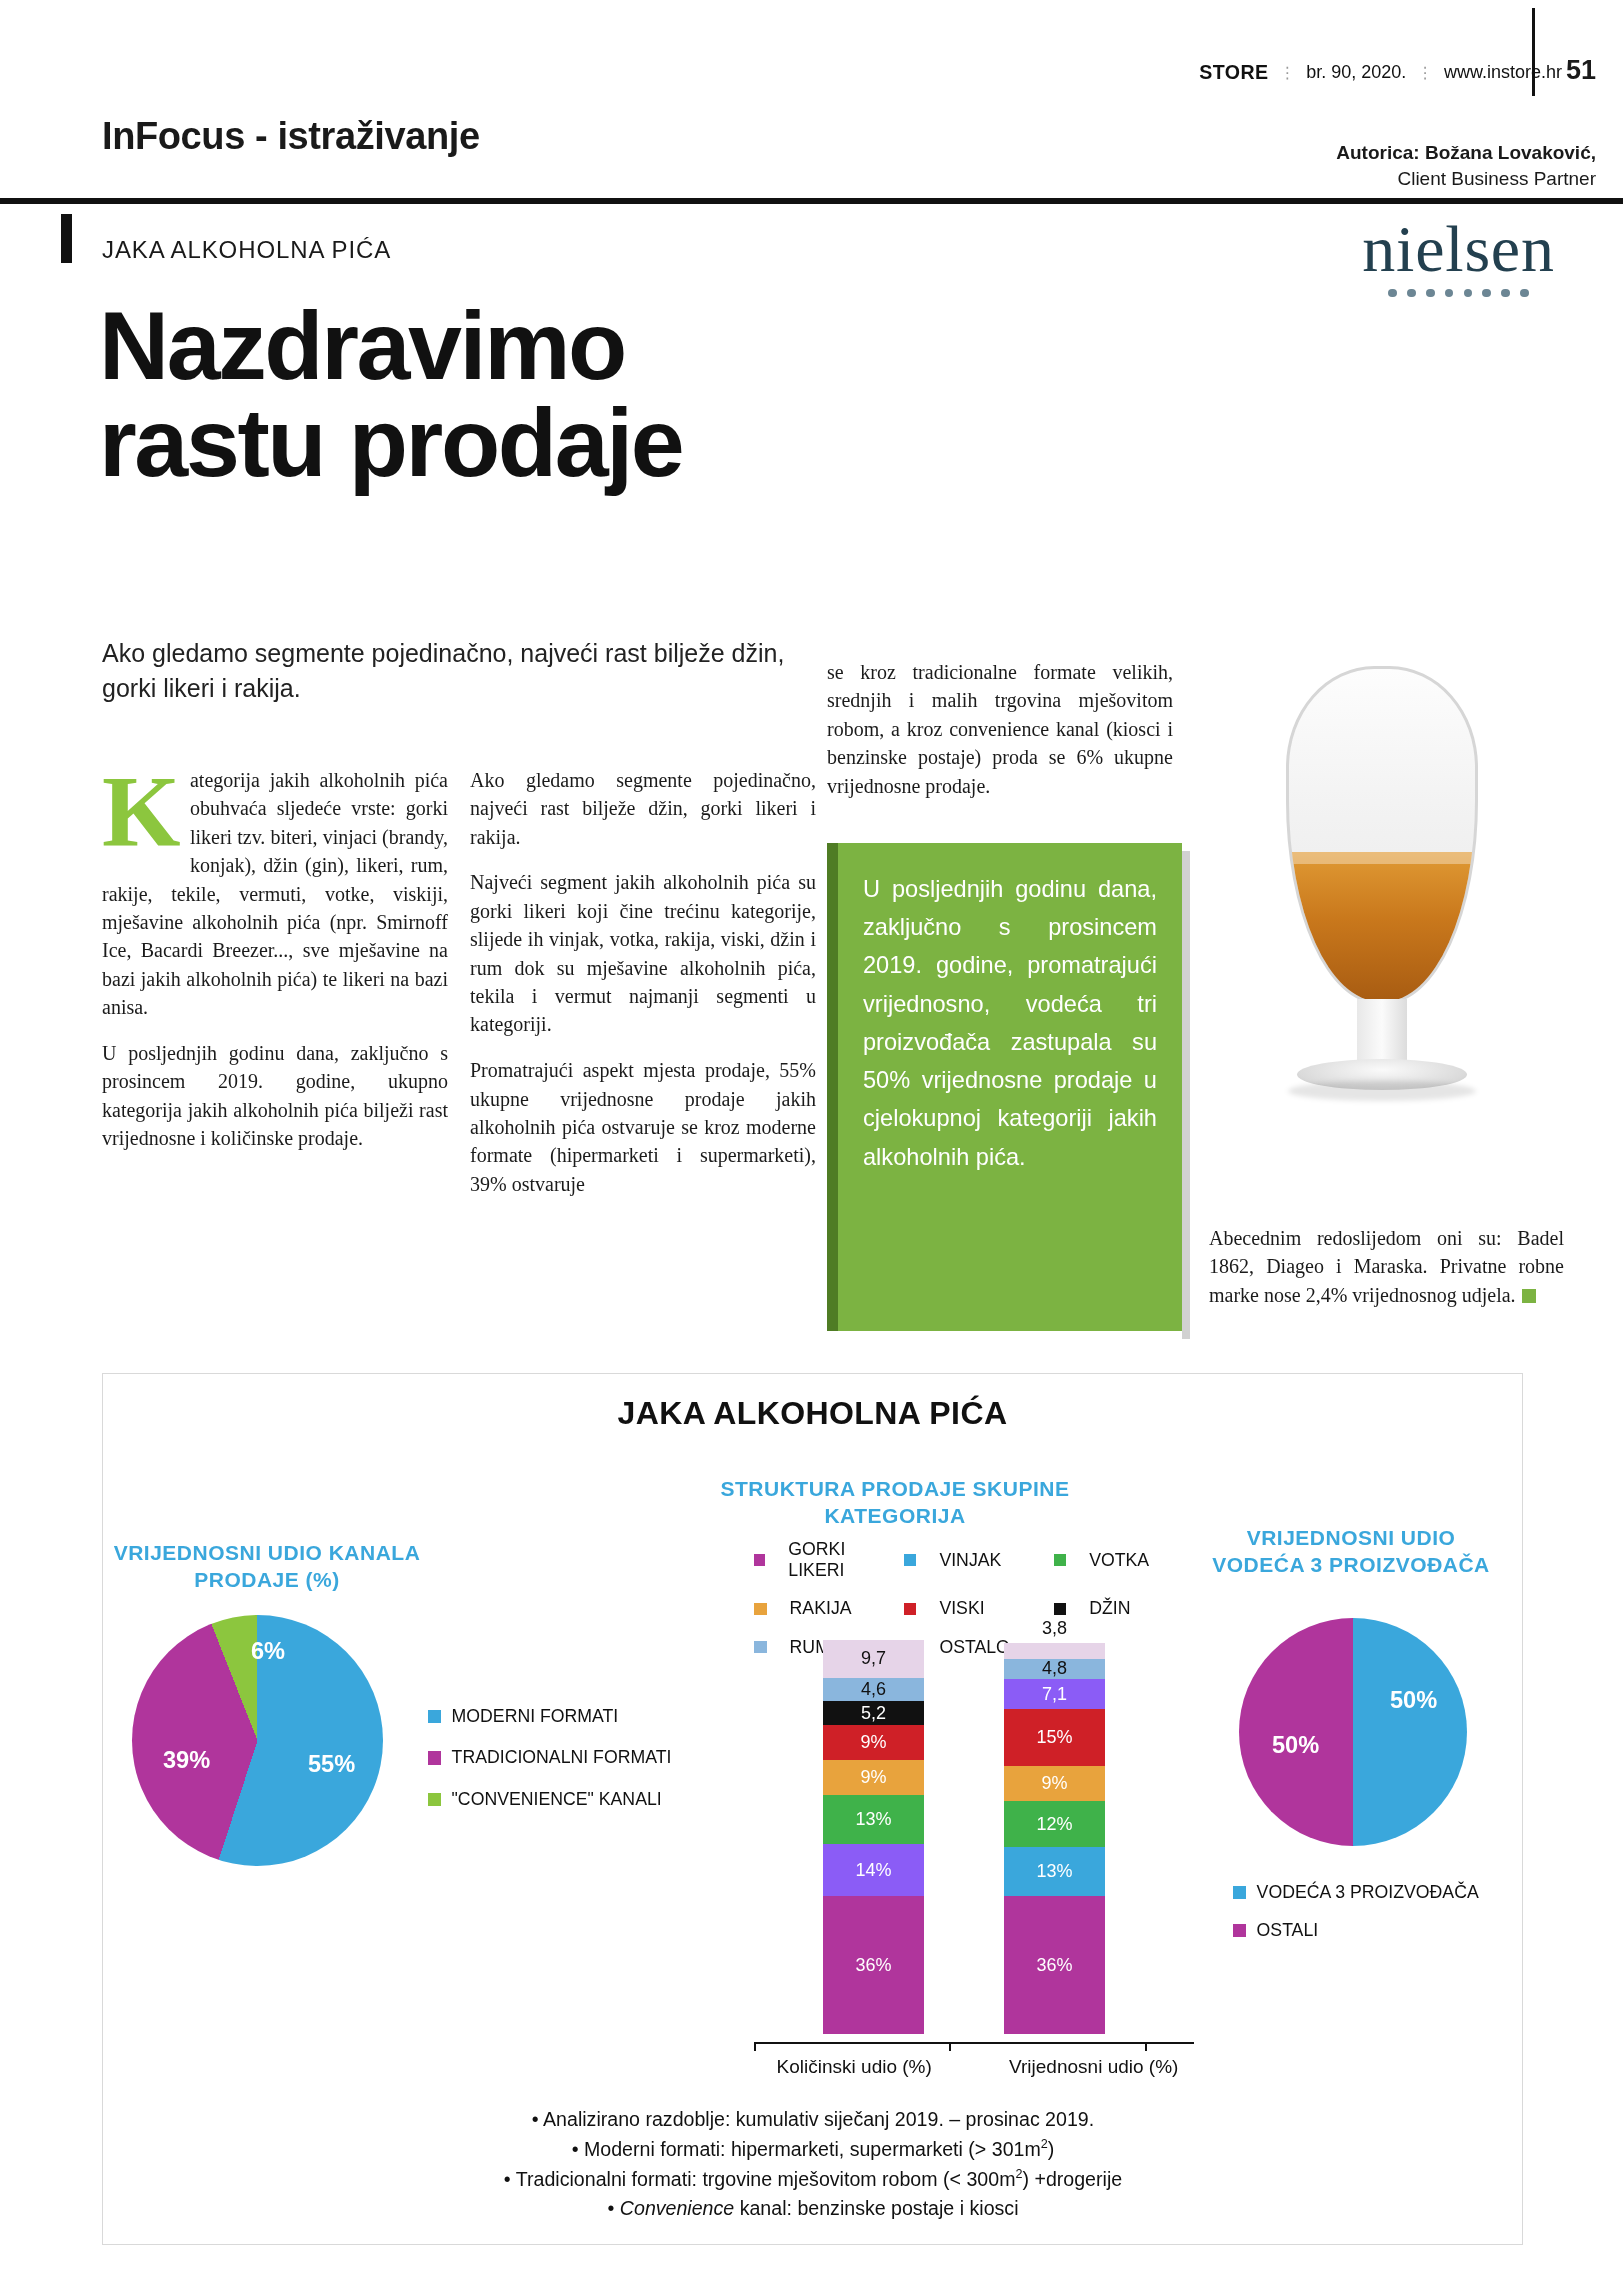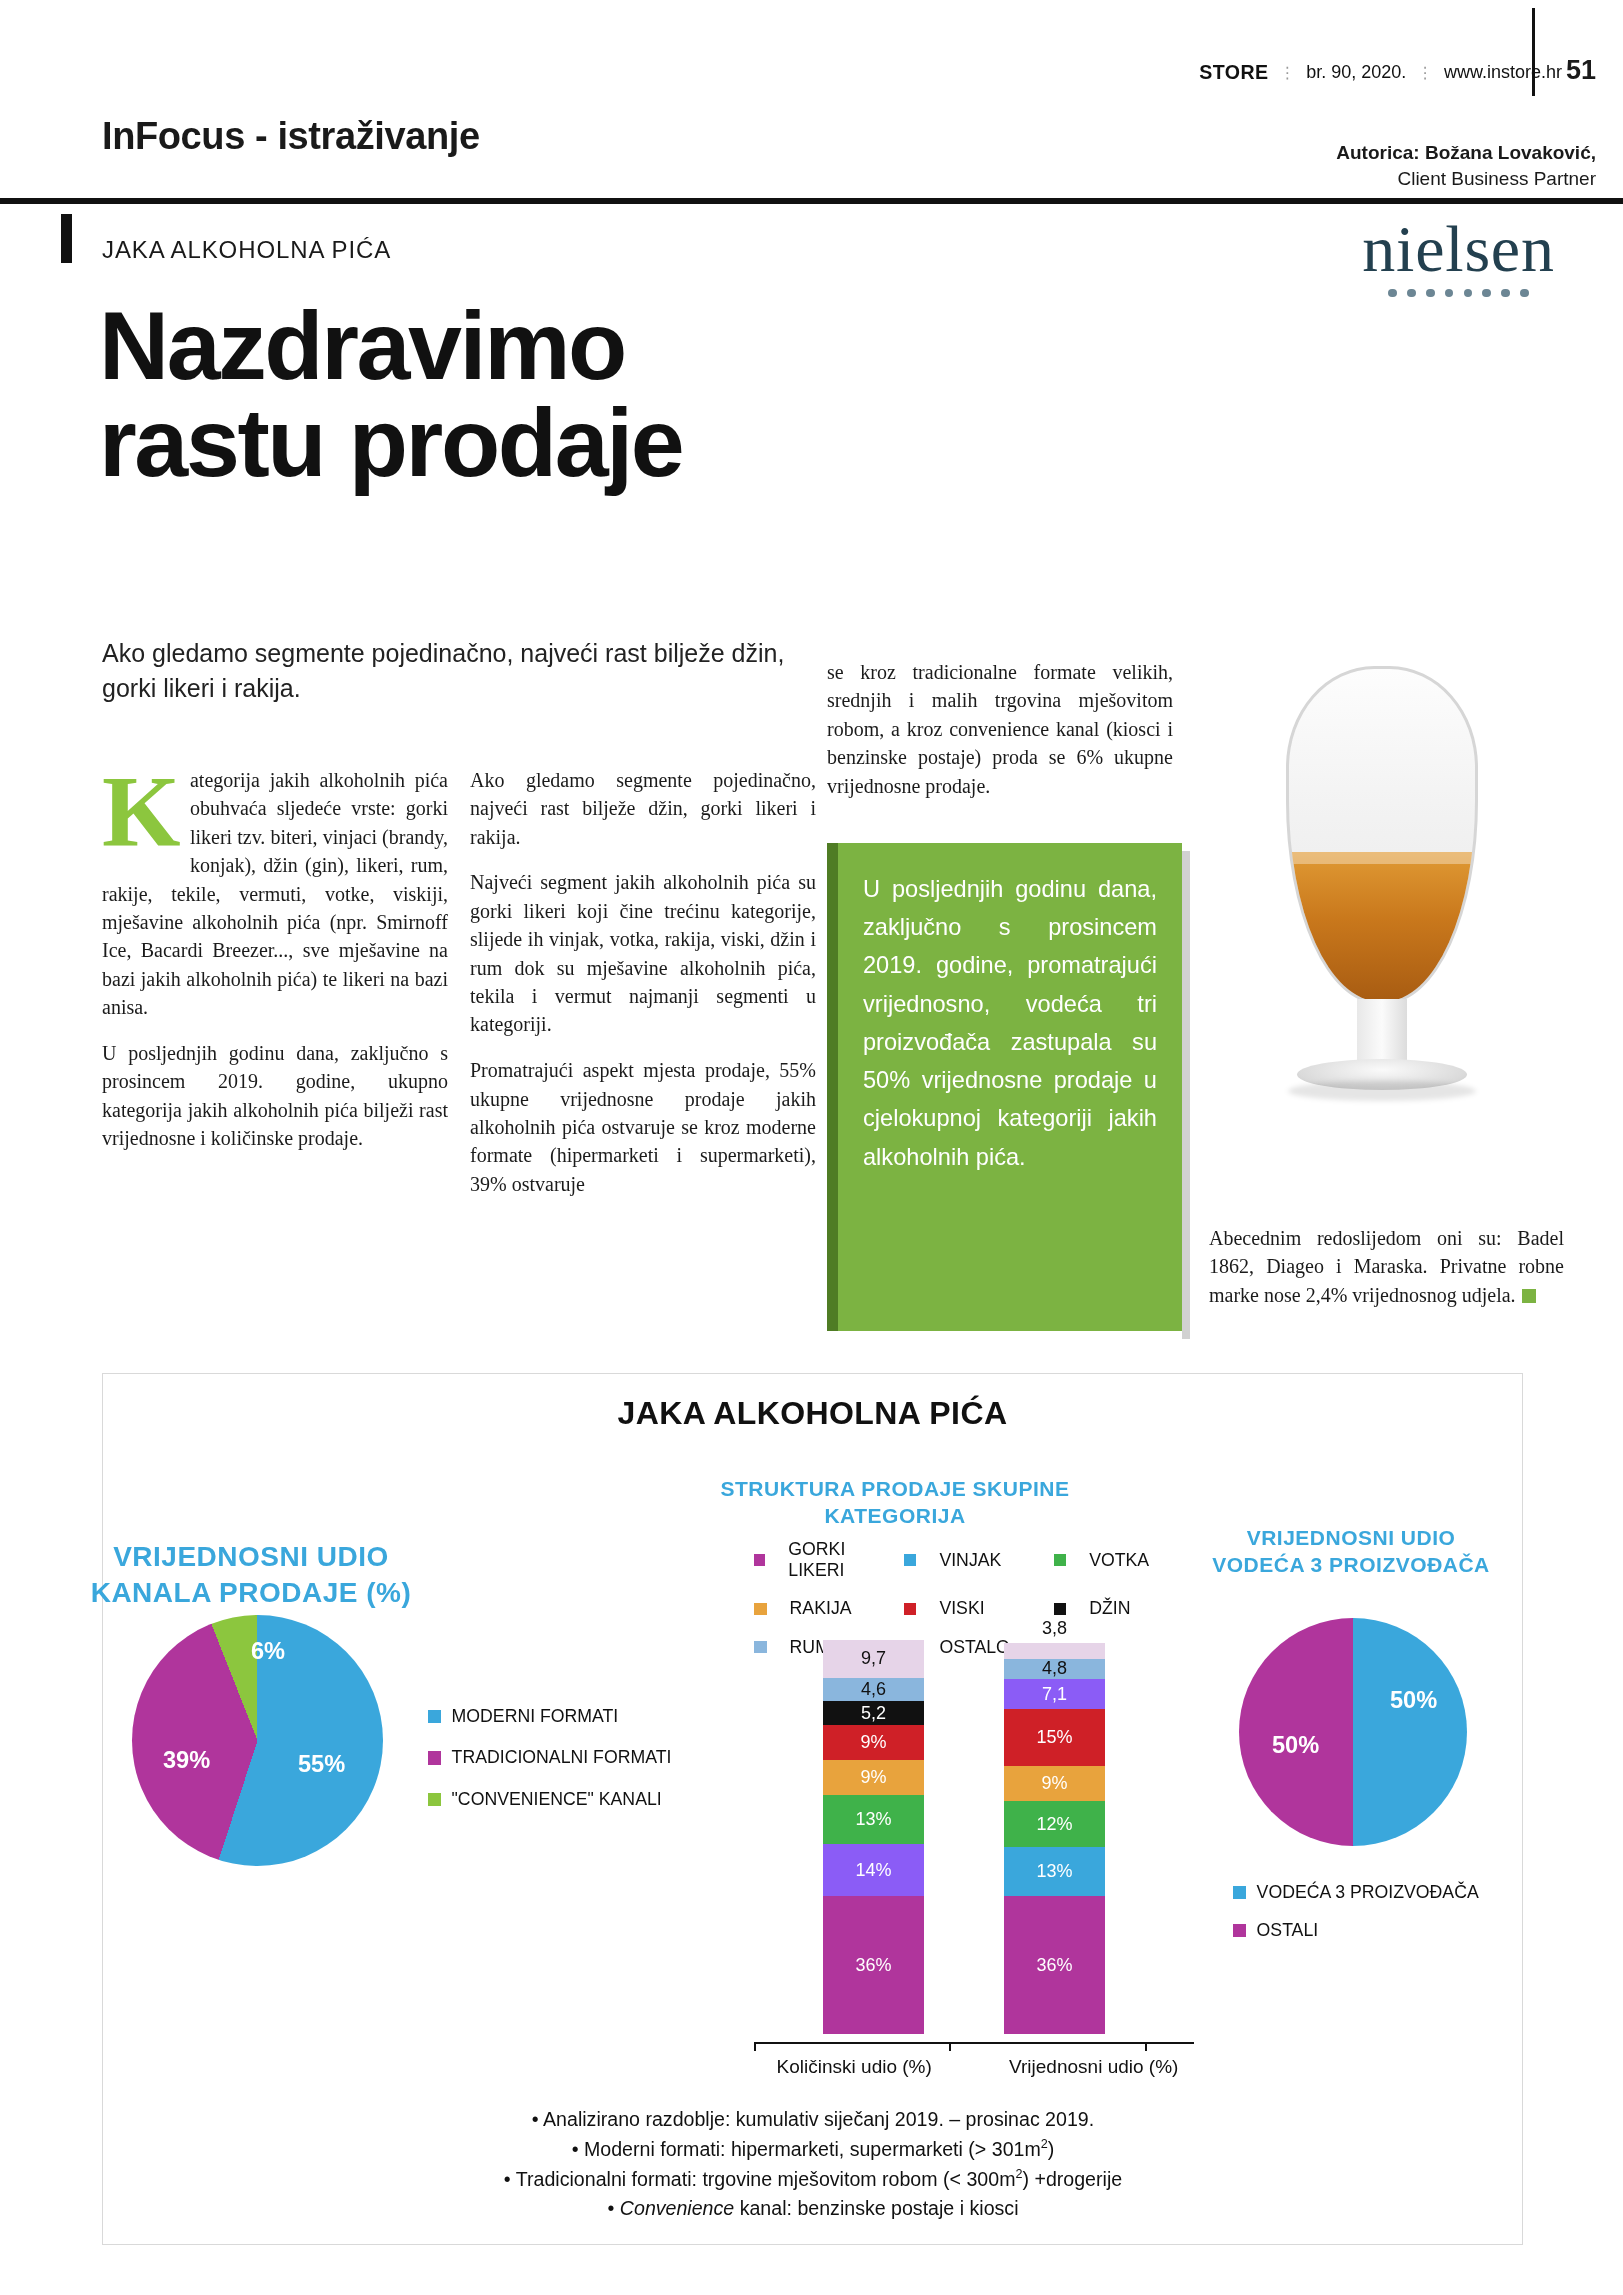--- a/index.html
+++ b/index.html
@@ -279,37 +279,37 @@
 
   .blue-head {
     color: #3aa7dc;
     font-weight: bold;
     text-align: center;
     letter-spacing: 0.5px;
   }
 
   
   .pie1-head {
-    position: absolute; left: 86px; top: 1539px; width: 330px;
-    font-size: 28px; line-height: 1.3;
+    position: absolute; left: 102px; top: 1539px; width: 330px;
+    font-size: 21px; line-height: 1.3;
   }
   .pie1 {
     position: absolute;
     left: 132px; top: 1615px;
     width: 251px; height: 251px;
     border-radius: 50%;
     background: conic-gradient(
       #3aa7dc 0deg 198deg,
       #b0359c 198deg 338.4deg,
       #8cc63e 338.4deg 360deg
     );
     transform: rotate(0deg);
   }
   .pie1-lbl { position: absolute; font-size: 23.6px; font-weight: bold; color: #fff; }
-  .lbl-55 { left: 298px; top: 1751px; }
+  .lbl-55 { left: 308px; top: 1751px; }
   .lbl-39 { left: 163px; top: 1747px; }
   .lbl-6  { left: 251px; top: 1638px; }
 
   .legend {
     position: absolute;
     font-size: 17.7px;
     color: #111;
   }
   .legend .row { display: flex; align-items: center; gap: 10.2px; margin-bottom: 20.4px; }
   .legend .sw { width: 13.4px; height: 13.4px; display:block; }

